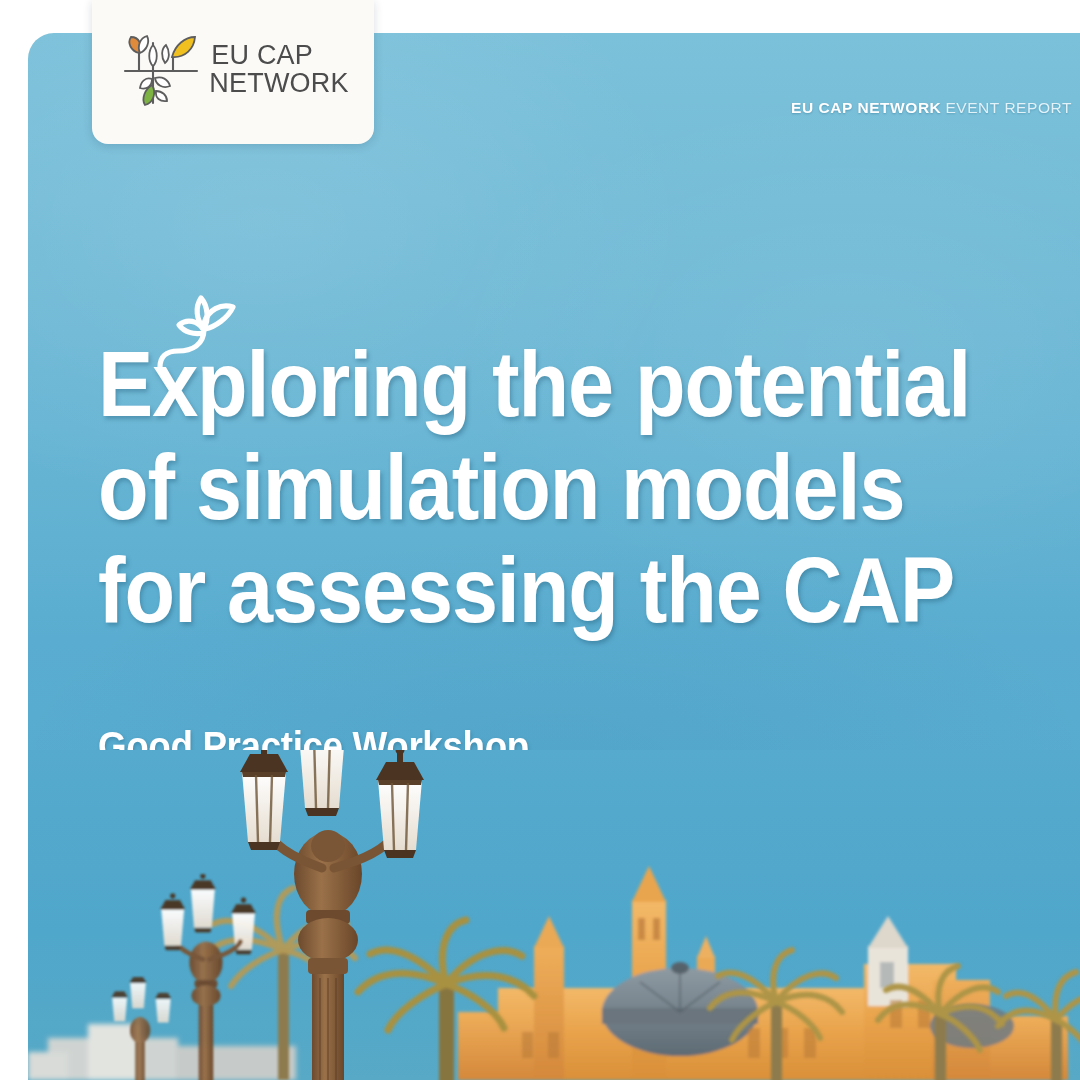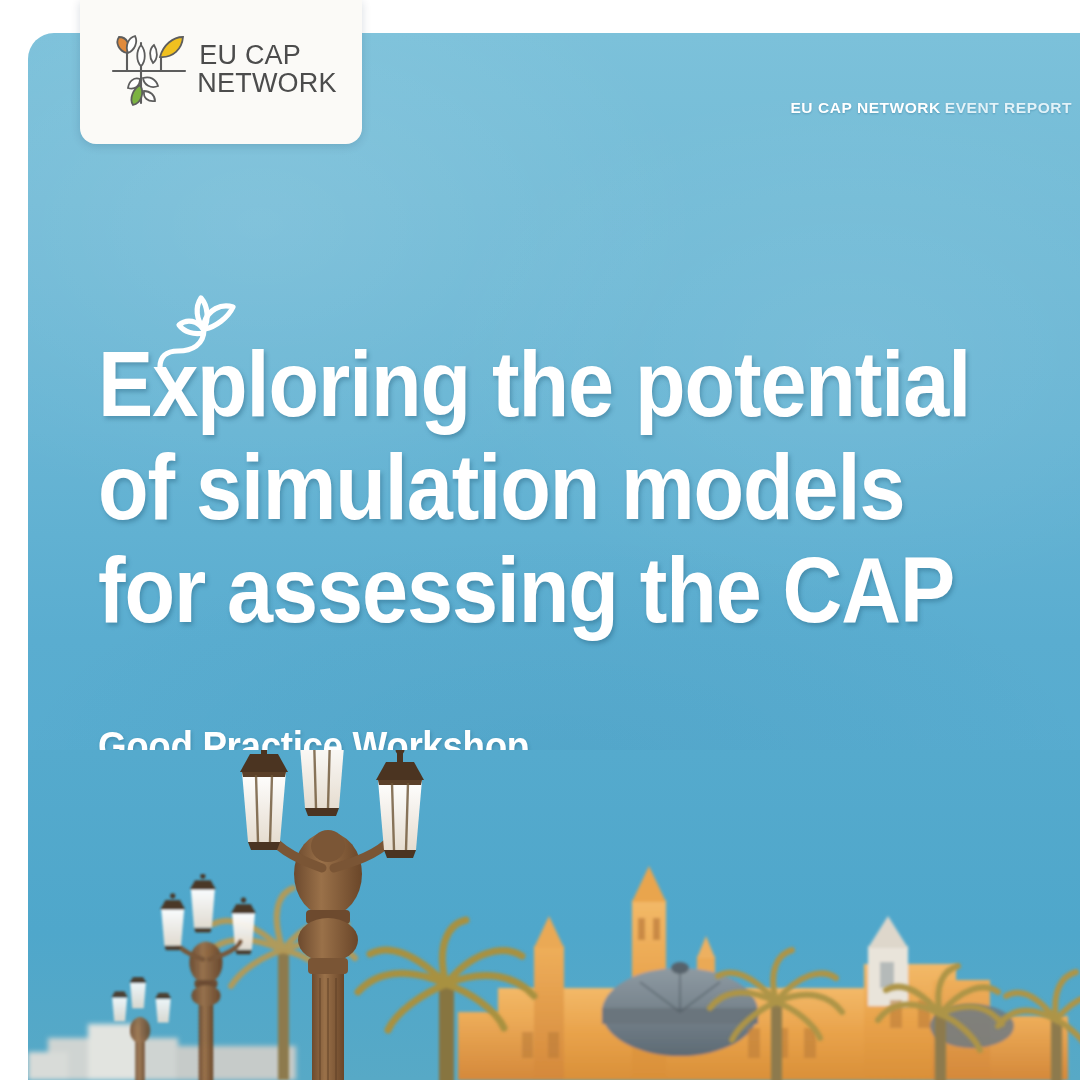--- a/index.html
+++ b/index.html
@@ -51,21 +51,21 @@
   .kicker {
     position:absolute;
     right:8px; top:66px;
     font-size:15.5px;
     letter-spacing:.55px;
     color:#ffffff;
     white-space:nowrap;
     text-shadow:0 1px 2px rgba(0,70,105,.28);
   }
   .kicker .k-strong { font-weight:bold;text-align:right; }
-  .kicker .k-light  { font-weight:bold; color:#eaf6fb; opacity:.93; margin-left:4px; }
+  .kicker .k-light  { font-weight:normal; color:#eaf6fb; opacity:.93; margin-left:4px; }
 
   
   .sprout {
     position:absolute;
     left:120px; top:238px;
     width:104px; height:96px;
   }
 
   
   .headline {
@@ -111,21 +111,21 @@
     position:absolute;
     left:0; right:0; bottom:0;
     height:330px;
     overflow:hidden;
   }
   .photo svg { display:block; width:100%; height:100%; }
 
   
   .logo-card {
     position:absolute;
-    left:80px; top:0px;
+    left:92px; top:0px;
     width:282px; height:144px;
     background:#fbfaf7;
     border-bottom-left-radius:16px;
     border-bottom-right-radius:16px;
     box-shadow:0 2px 10px rgba(0,40,70,.16);
     display:flex; align-items:center; justify-content:center;
     gap:8px;
     padding:8px 14px 12px 16px;
   }
   .logo-mark { width:84px; height:74px; flex:0 0 auto; }

